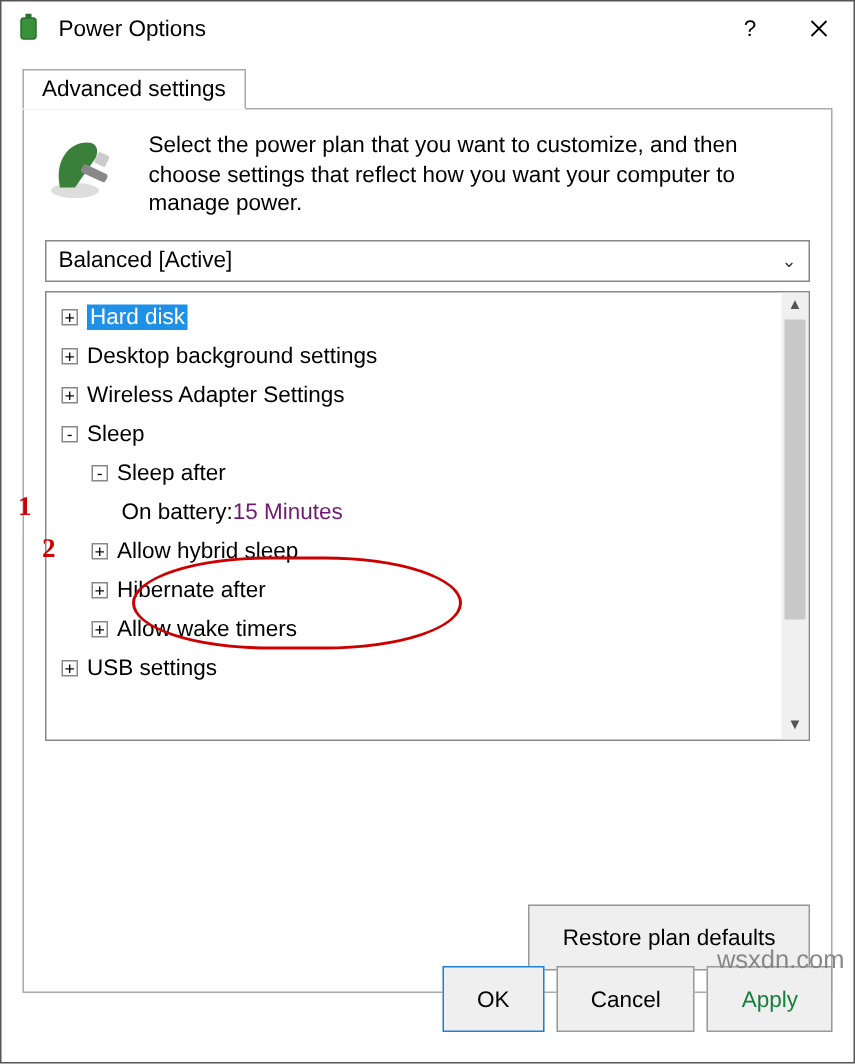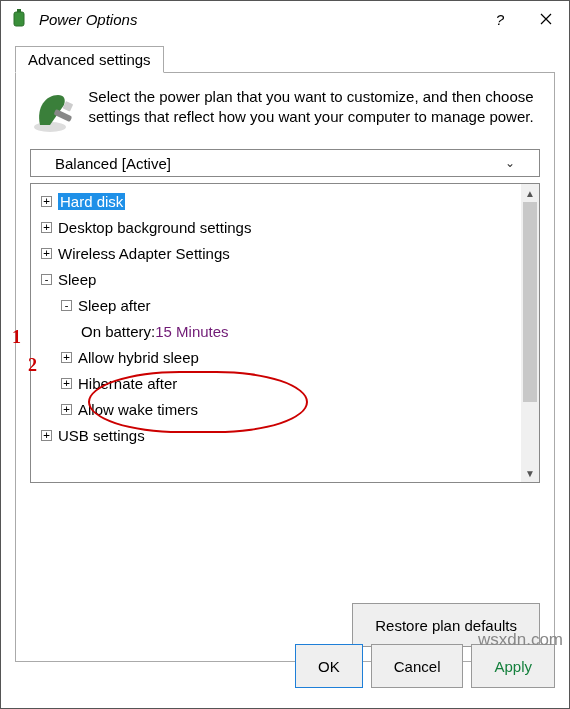--- a/index.html
+++ b/index.html
@@ -1,28 +1,28 @@
 <!DOCTYPE html>
 <html><head>
 <meta charset="utf-8">
 <style>
 * { box-sizing: border-box; font-family: "Segoe UI", sans-serif; font-size: 15px; }
 body { margin: 0; background: #fff; }
 .window { width: 570px; height: 709px; border: 1px solid #555; position: relative; background: #fff; }
-.titlebar { height: 36px; display: flex; align-items: center; padding: 0 0 0 8px; font-style: italic; }
+.titlebar { height: 36px; display: flex; align-items: center; padding: 0 0 0 8px; }
 .titlebar .icon { width: 20px; height: 20px; margin-right: 10px; }
 .titlebar .title { flex: 1; }
 .titlebar .winbtn { width: 46px; height: 36px; display: flex; align-items: center; justify-content: center; }
 .tabrow { margin: 8px 0 0 14px; }
 .tab { display: inline-block; border: 1px solid #aaa; border-bottom: 1px solid #fff; padding: 4px 12px; background: #fff; position: relative; top: 1px; z-index: 2; }
 .panel { border: 1px solid #aaa; margin: 0 14px 14px 14px; padding: 14px; height: 590px; position: relative; background: #fff; }
-.intro { display: flex; gap: 4px; margin-bottom: 14px; text-align: center; }
+.intro { display: flex; gap: 21px; margin-bottom: 14px; }
 .intro .bigicon { width: 48px; height: 48px; flex-shrink: 0; }
 .intro p { margin: 0; line-height: 1.3; }
-.combo { width: 100%; height: 28px; border: 1px solid #888; display: flex; align-items: center; padding: 0 24px; justify-content: space-between; margin-bottom: 6px; }
+.combo { width: 100%; height: 28px; border: 1px solid #888; display: flex; align-items: center; padding: 0 8px; justify-content: space-between; margin-bottom: 6px; }
 .combo .chev { font-size: 12px; color: #333; }
 .tree { border: 1px solid #888; height: 300px; overflow: hidden; position: relative; display: flex; }
 .tree-inner { flex: 1; padding: 4px 2px; overflow: hidden; }
 .scrollbar { width: 18px; background: #f0f0f0; display: flex; flex-direction: column; }
 .scrollbar .arrow { height: 18px; display: flex; align-items: center; justify-content: center; font-size: 10px; color: #555; }
 .scrollbar .track { flex: 1; position: relative; }
 .scrollbar .thumb { position: absolute; top: 0; left: 2px; right: 2px; height: 200px; background: #c8c8c8; }
 .node { display: flex; align-items: center; height: 26px; white-space: nowrap; }
 .toggle { width: 11px; height: 11px; border: 1px solid #888; display: inline-flex; align-items: center; justify-content: center; font-size: 11px; line-height: 1; margin-right: 6px; color: #000; font-family: monospace; }
 .node.lvl0 { padding-left: 8px; }

